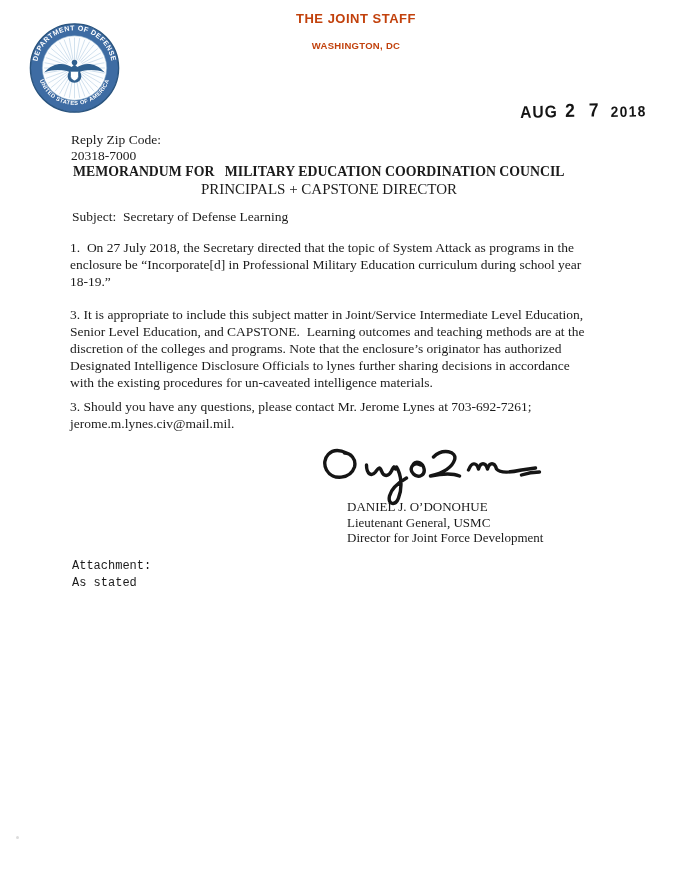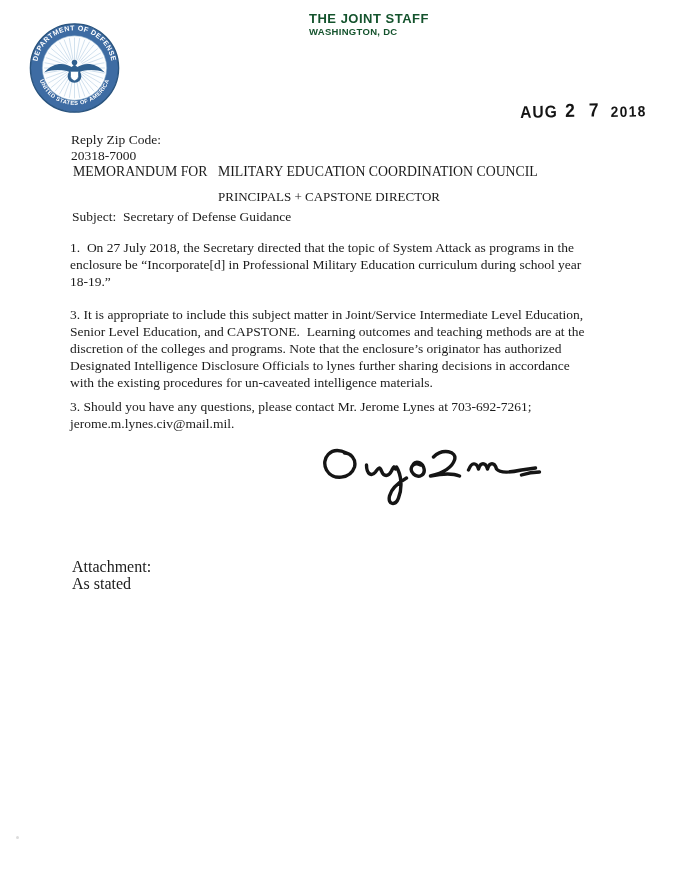--- a/index.html
+++ b/index.html
@@ -9,27 +9,28 @@
     height: 894px;
     background: #ffffff;
     font-family: "Liberation Serif", serif;
     color: #1b1b1b;
     overflow: hidden;
   }
   .line { white-space: pre; }
 
   
   .letterhead {
-    position: absolute; left: 369px; top: 11px;
+    position: absolute; left: 356px; top: 11px;
     transform: translateX(-50%);
+    text-align: center;
     font-family: "Liberation Sans", sans-serif;
-    font-weight: bold; color: #14532d;
+    font-weight: bold; color: #c2410c;
   }
   .org { font-size: 13px; letter-spacing: 0.5px; }
-  .loc { font-size: 9.5px; letter-spacing: 0.3px; margin-top: 0; }
+  .loc { font-size: 9.5px; letter-spacing: 0.3px; margin-top: 14px; }
 
   
   .seal { position: absolute; left: 28px; top: 22px; width: 93px; height: 92px; }
   .ring-outer { fill: #3e6ca3; stroke: #2a547e; stroke-width: 1.4; }
   .ring-inner { fill: #fdfeff; stroke: #8fb0cc; stroke-width: 0.6; }
   .seal-text-top { font-family: "Liberation Sans", sans-serif; font-size: 7.6px; font-weight: bold; fill: #ffffff; letter-spacing: 0.55px; }
   .seal-text-bottom { font-family: "Liberation Sans", sans-serif; font-size: 6.2px; font-weight: bold; fill: #ffffff; letter-spacing: 0.4px; }
   .eagle { fill: #30608f; }
   .shield { fill: #ffffff; stroke: #30608f; stroke-width: 0.9; }
   [data-name="seal-rays"] line { stroke: #b9d0e4; stroke-width: 0.7; }
@@ -40,37 +41,37 @@
     font-family: "Liberation Sans", sans-serif; font-weight: bold; color: #141414;
     transform: rotate(-1.2deg) scaleX(0.92); transform-origin: left top;
     display: flex; align-items: flex-start; gap: 8px; white-space: nowrap;
   }
   .ds-month { font-size: 17px; letter-spacing: 1px; }
   .ds-day   { font-size: 19px; letter-spacing: 5px; margin-top: -2px; }
   .ds-year  { font-size: 15px; letter-spacing: 1.5px; margin-top: 2px; }
 
   
   .reply-zip { position: absolute; left: 71px; top: 116px; font-size: 13.5px; line-height: 16px; margin-top: 16px; }
-  .memo-line1 { position: absolute; left: 73px; top: 164px; font-size: 13.8px; }
-  .memo-line2 { position: absolute; left: 329px; top: 189px; transform: translateX(-50%); font-size: 13px; }
+  .memo-line1 { position: absolute; left: 73px; top: 164px; font-size: 13.8px; font-weight: bold; }
+  .memo-line2 { position: absolute; left: 329px; top: 181px; transform: translateX(-50%); font-size: 15px; }
   .subject { position: absolute; left: 72px; top: 209px; font-size: 13.5px; }
 
   
   .para { position: absolute; left: 70px; font-size: 13.5px; line-height: 17px; }
   .p1 { top: 239px; }
   .p2 { top: 306px; }
   .p3 { top: 398px; }
   .em { }
 
   
   .signature { position: absolute; left: 316px; top: 443px; width: 246px; height: 70px; }
   .signature path { stroke: #151515; stroke-width: 3.4; fill: none; stroke-linecap: round; stroke-linejoin: round; }
   .sig-block { position: absolute; left: 347px; top: 499px; font-size: 13px; line-height: 15.5px; }
 
-  .attachment { position: absolute; left: 72px; top: 558px; font-size: 16px; line-height: 17px; }
+  .attachment { position: absolute; left: 72px; top: 558px; font-size: 12px; line-height: 17px; font-family: Liberation Mono, monospace; }
 
   .speck { position: absolute; left: 16px; top: 836px; width: 3px; height: 3px; background: #dcdcdc; border-radius: 50%; }
 </style>
 </head>
 <body>
 
 <div class="page" data-name="memo-page">
 
   <svg class="seal" viewBox="0 0 100 100" data-name="dod-seal-icon" aria-hidden="true">
     <defs>
@@ -140,21 +141,21 @@
   </div>
 
   <div class="reply-zip" data-name="reply-zip-block">
     <div class="line" data-name="reply-zip-label">Reply Zip Code:</div>
     <div class="line" data-name="reply-zip-value">20318-7000</div>
   </div>
 
   <div class="memo-line1 line" data-name="memo-for-line-1">MEMORANDUM FOR   MILITARY EDUCATION COORDINATION COUNCIL</div>
   <div class="memo-line2 line" data-name="memo-for-line-2">PRINCIPALS + CAPSTONE DIRECTOR</div>
 
-  <div class="subject line" data-name="subject-line">Subject:  Secretary of Defense Guidance</div>
+  <div class="subject line" data-name="subject-line">Subject:  Secretary of Defense Learning</div>
 
   <div class="para p1" data-name="paragraph-1">
     <div class="line" data-name="p1-line-1"><span data-name="p1-l1-pre">1.  On 27 July 2018, the Secretary directed that the topic of </span><span class="em" data-name="p1-l1-italic">System Attack</span><span data-name="p1-l1-post"> as programs in the</span></div>
     <div class="line" data-name="p1-line-2">enclosure be “Incorporate[d] in Professional Military Education curriculum during school year</div>
     <div class="line" data-name="p1-line-3">18-19.”</div>
   </div>
 
   <div class="para p2" data-name="paragraph-2">
     <div class="line" data-name="p2-line-1">3. It is appropriate to include this subject matter in Joint/Service Intermediate Level Education,</div>
     <div class="line" data-name="p2-line-2">Senior Level Education, and CAPSTONE.  Learning outcomes and teaching methods are at the</div>
@@ -171,20 +172,25 @@
   <svg class="signature" viewBox="0 0 245 70" data-name="signature-scribble-icon" aria-hidden="true">
     <path d="M30,10 C14,2 4,16 10,27 C16,38 34,36 38,24 C40,16 34,10 28,10
              M50,22 C50,31 55,34 59,29 C62,25 63,23 65,28 C67,34 72,34 75,28 C77,24 77,22 79,26
              M80,24 C85,32 86,45 82,55 C79,63 71,62 73,53 C75,45 83,39 90,35
              M104,22 C96,18 92,26 97,31 C102,36 110,32 107,24 C105,19 99,18 97,21
              M117,14 C126,5 141,8 138,17 C135,26 122,31 114,33 C124,31 136,30 143,33
              M152,27 C155,19 160,19 162,26 C164,19 169,19 171,26 C173,19 178,19 180,26 C184,31 196,29 205,27 L219,25
              M205,32 C211,30 218,29 223,29"></path>
   </svg>
 
+  <div class="sig-block" data-name="signature-block">
+    <div class="line" data-name="signatory-name">DANIEL J. O’DONOHUE</div>
+    <div class="line" data-name="signatory-rank">Lieutenant General, USMC</div>
+    <div class="line" data-name="signatory-title">Director for Joint Force Development</div>
+  </div>
 
   <div class="attachment" data-name="attachment-block">
     <div class="line" data-name="attachment-label">Attachment:</div>
     <div class="line" data-name="attachment-value">As stated</div>
   </div>
 
   <div class="speck" data-name="scan-speck"></div>
 </div>
 
 </body></html>

